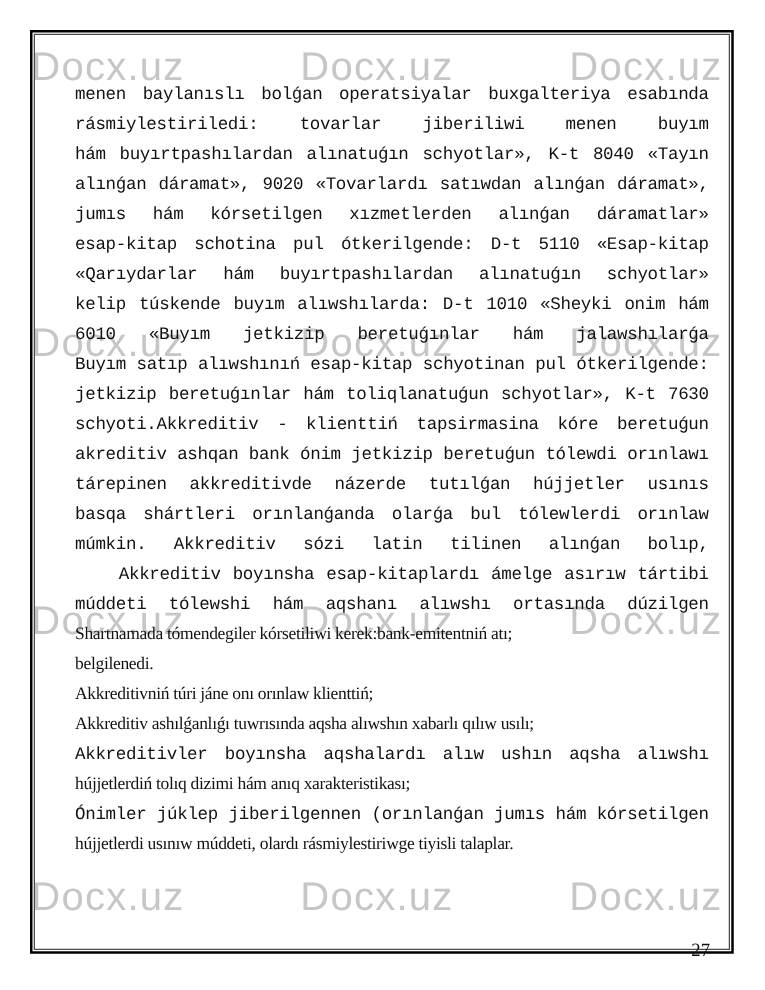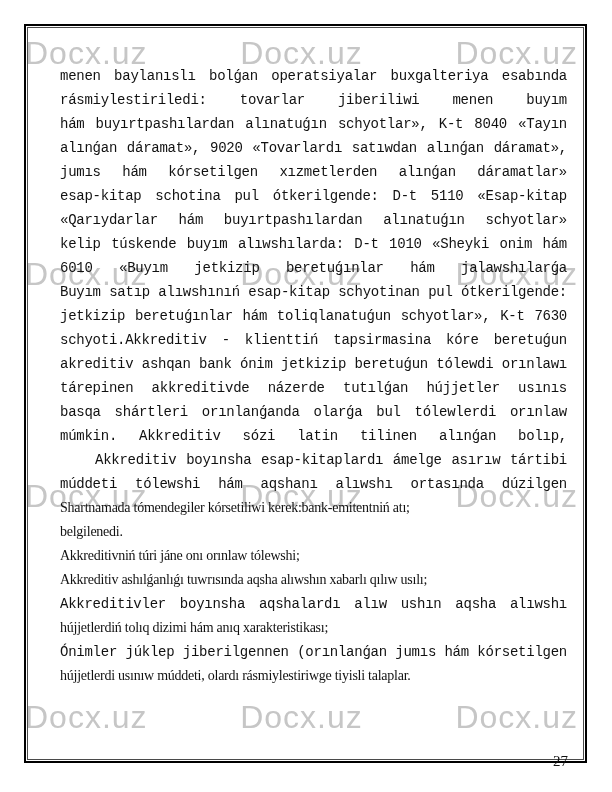--- a/index.html
+++ b/index.html
@@ -112,21 +112,21 @@
       <div class="text-line full">jetkizip beretuǵınlar hám toliqlanatuǵun schyotlar», K-t 7630 «Esap-kitap schyoti»</div>
       <div class="text-line full">schyoti.Akkreditiv - klienttiń tapsirmasina kóre beretuǵun boyınsha onıń kontrogenti</div>
       <div class="text-line full">akreditiv ashqan bank ónim jetkizip beretuǵun tólewdi orınlawı yamasa basqa bankler</div>
       <div class="text-line full">tárepinen akkreditivde názerde tutılǵan hújjetler usınıs etilgende hám akkreditivdiń</div>
       <div class="text-line full">basqa shártleri orınlanǵanda olarǵa bul tólewlerdi orınlaw ushın kepillik beriwi</div>
       <div class="text-line full">múmkin. Akkreditiv sózi latin tilinen alınǵan bolıp, “isenimli” degen mánisti ańlatadı.</div>
       <div class="text-line full indent">Akkreditiv boyınsha esap-kitaplardı ámelge asırıw tártibi jáne onıń ámel qılıw</div>
       <div class="text-line full">múddeti tólewshi hám aqshanı alıwshı ortasında dúzilgen shártnamaǵa tiykarlanıp</div>
       <div class="text-line short">Shartnamada tómendegiler kórsetiliwi kerek:bank-emitentniń atı;</div>
       <div class="text-line short">belgilenedi.</div>
-      <div class="text-line short">Akkreditivniń túri jáne onı orınlaw tólewshi;</div>
+      <div class="text-line short">Akkreditivniń túri jáne onı orınlaw klienttiń;</div>
       <div class="text-line short">Akkreditiv ashılǵanlıǵı tuwrısında aqsha alıwshın xabarlı qılıw usılı;</div>
       <div class="text-line full">Akkreditivler boyınsha aqshalardı alıw ushın aqsha alıwshı tárepinen usınıs etiletuǵın</div>
       <div class="text-line short">hújjetlerdiń tolıq dizimi hám anıq xarakteristikası;</div>
       <div class="text-line full">Ónimler júklep jiberilgennen (orınlanǵan jumıs hám kórsetilgen xızmet) keyin</div>
       <div class="text-line short">hújjetlerdi usınıw múddeti, olardı rásmiylestiriwge tiyisli talaplar.</div>
     </div>
 
   <div class="page-number">27</div>
 </div>
 

